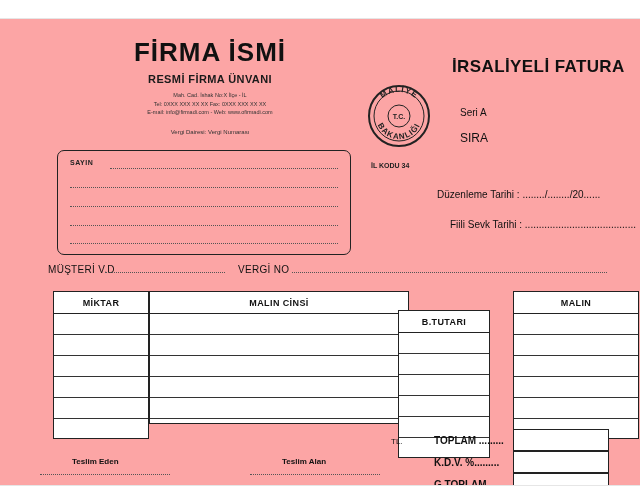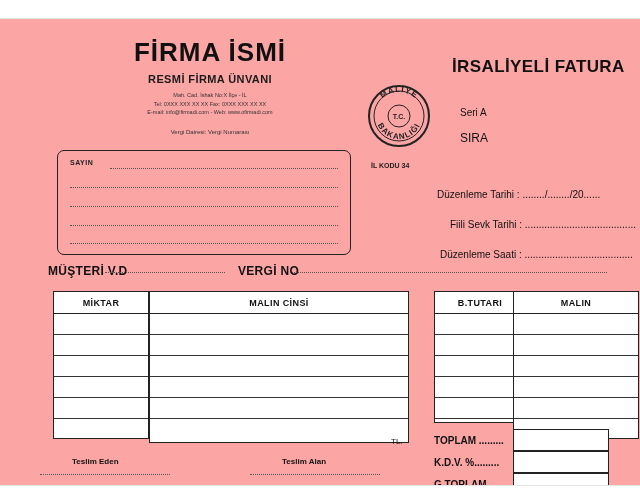--- a/index.html
+++ b/index.html
@@ -157,22 +157,22 @@
   .rt-label {
     position: absolute;
     font-size: 10px;
     color: #111;
     white-space: nowrap;
   }
 
   
   .mv-label {
     position: absolute;
-    font-size: 12px;
-    font-weight: bold;
+    font-size: 10px;
+    font-weight: normal;
     color: #111;
     letter-spacing: 0.3px;
   }
 
   
   .tbl {
     position: absolute;
     left: 30px;
     top: 272px;
   }
@@ -286,50 +286,49 @@
       <div class="buyer-label">SAYIN</div>
       <div class="dotline" style="left:52px; top:17px; width:228px;"></div>
       <div class="dotline" style="left:12px; top:36px; width:268px;"></div>
       <div class="dotline" style="left:12px; top:55px; width:268px;"></div>
       <div class="dotline" style="left:12px; top:74px; width:268px;"></div>
       <div class="dotline" style="left:12px; top:92px; width:268px;"></div>
     </div>
 
     <div class="rt-label" style="left:437px; top:170px;">Düzenleme Tarihi : ......../......../20......</div>
     <div class="rt-label" style="left:450px; top:200px;text-align:center;">Fiili Sevk Tarihi : ........................................</div>
-    <div class="rt-label" style="left:440px; top:230px;">Düzenleme Saati : .......................................</div>
 
     <div class="mv-label" style="left:48px; top:245px;">MÜŞTERİ V.D</div>
     <div class="dotline" style="left:105px; top:253px; width:120px;"></div>
     <div class="mv-label" style="left:238px; top:245px;">VERGİ NO</div>
     <div class="dotline" style="left:292px; top:253px; width:315px;"></div>
 
     <div class="tbl">
 
       <div class="col" style="left:23px; width:96px; height:148px;">
         <div class="hdr">MİKTAR</div>
         <div class="rw"></div>
         <div class="rw"></div>
         <div class="rw"></div>
         <div class="rw"></div>
         <div class="rw"></div>
         <div class="rw"></div>
       </div>
 
-      <div class="col" style="left:119px; width:260px; height:152px;">
+      <div class="col" style="left:119px; width:260px; height:133px;">
         <div class="hdr">MALIN CİNSİ</div>
         <div class="rw"></div>
         <div class="rw"></div>
         <div class="rw"></div>
         <div class="rw"></div>
         <div class="rw"></div>
         <div class="rw"></div>
       </div>
 
-      <div class="col" style="left:404px; width:92px; height:132px;">
+      <div class="col" style="left:368px; width:92px; height:148px;margin-top:19px;">
         <div class="hdr">B.TUTARI</div>
         <div class="rw"></div>
         <div class="rw"></div>
         <div class="rw"></div>
         <div class="rw"></div>
         <div class="rw"></div>
         <div class="rw"></div>
       </div>
 
       <div class="col" style="left:483px; width:126px; height:148px;">

